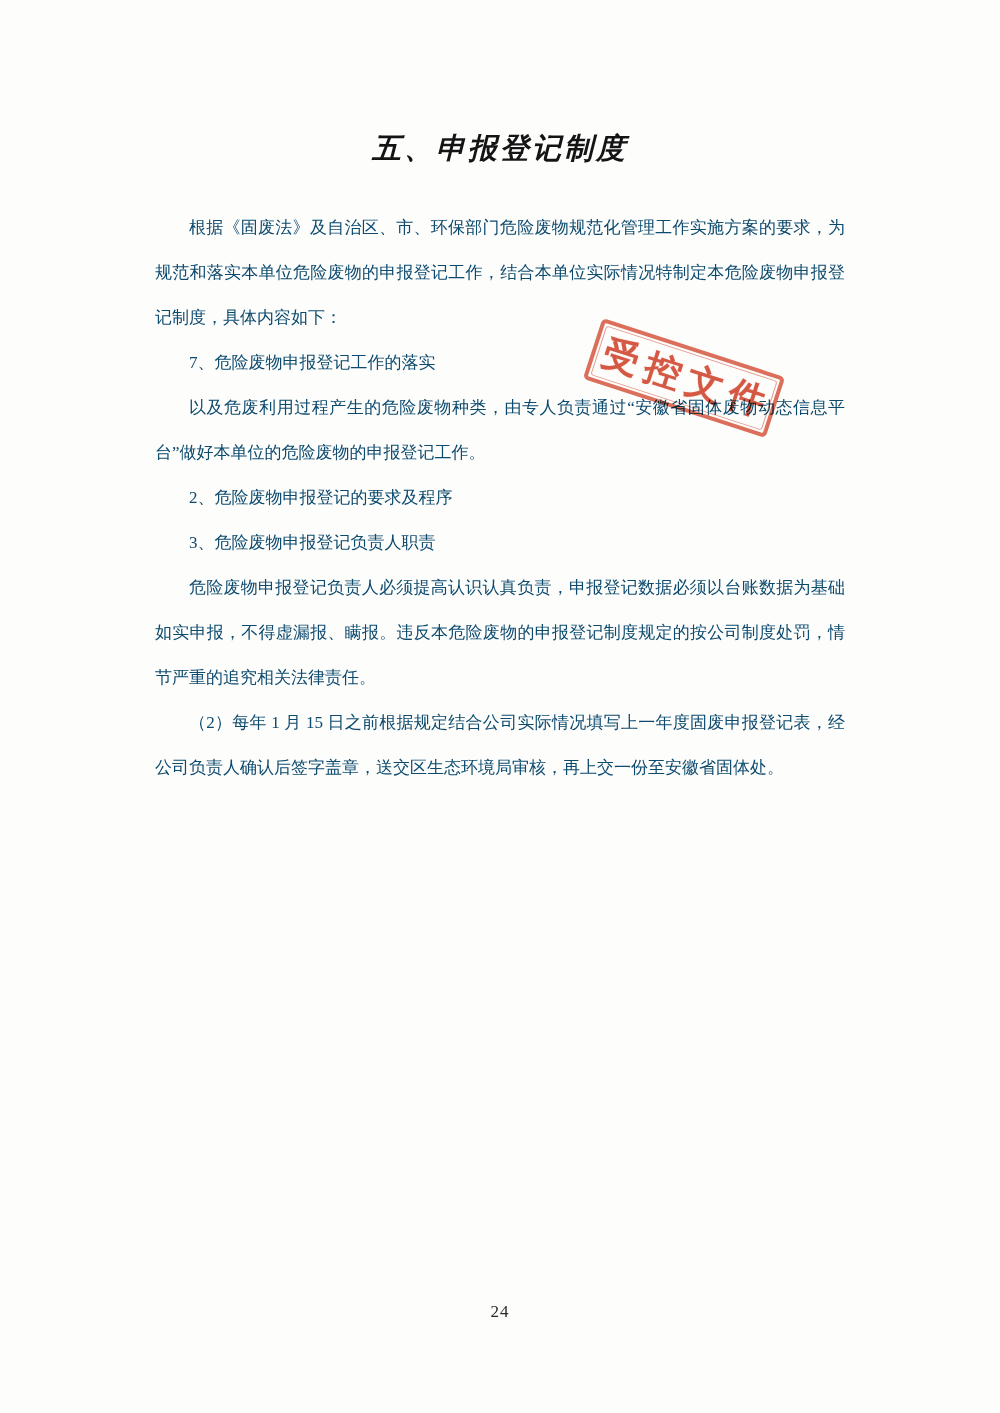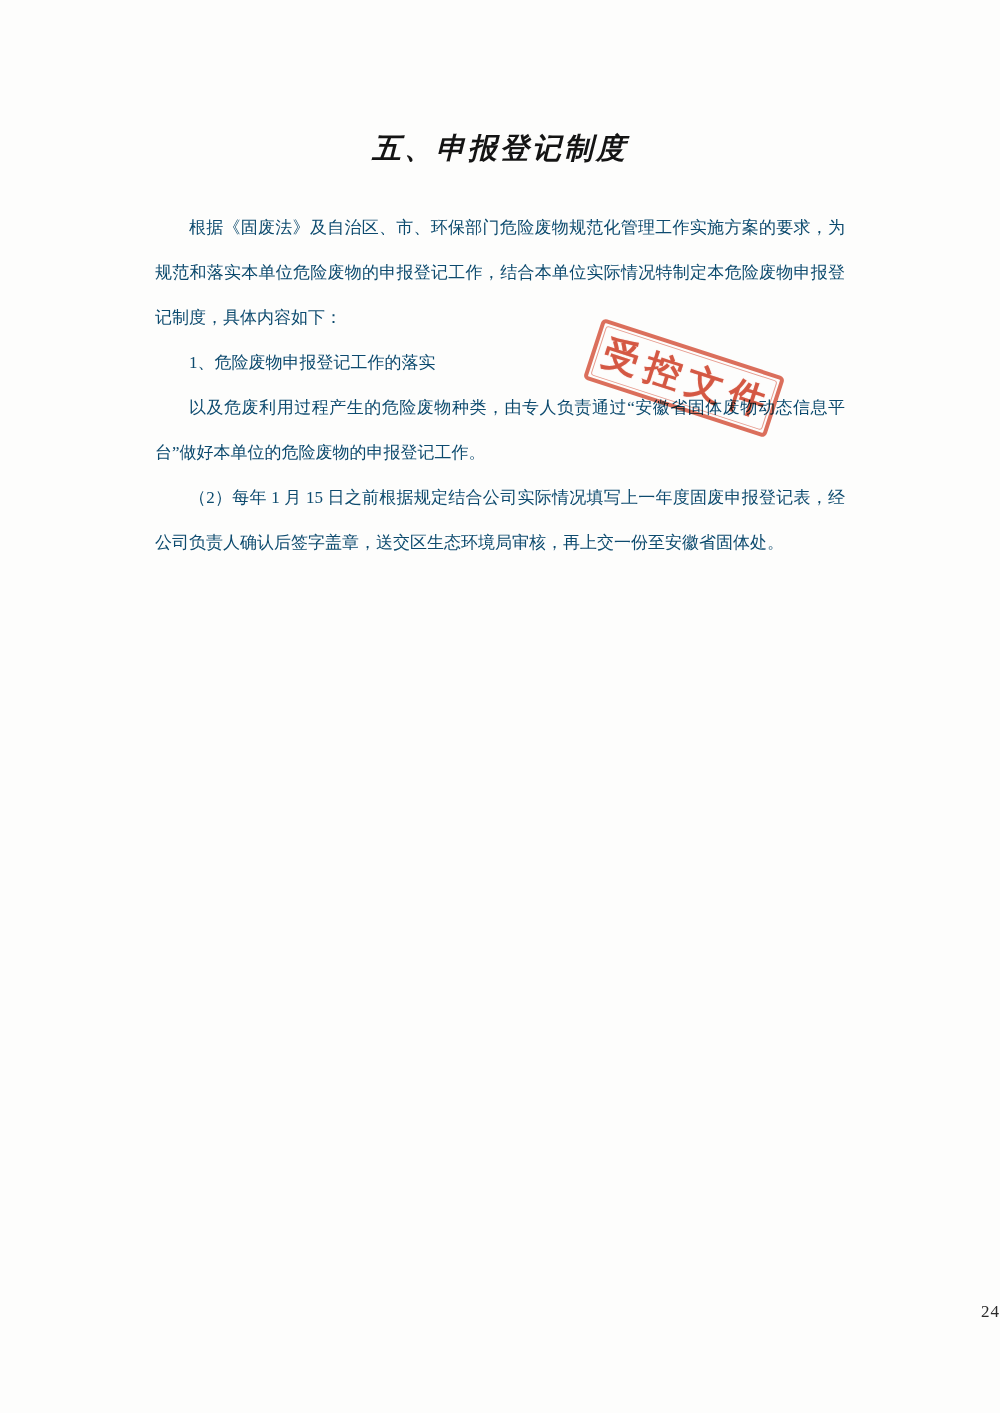--- a/index.html
+++ b/index.html
@@ -77,37 +77,40 @@
     color: rgba(208, 66, 44, 0.78);
     white-space: nowrap;
     text-indent: 7px;
     text-shadow: 0 0 1px rgba(226, 110, 90, 0.6);
   }
   .page-number {
     position: absolute;
     top: 1302px;
     left: 0;
     width: 100%;
-    text-align: right;
+    text-align: center;
     font-size: 17px;
     color: #2a2a2a;
     letter-spacing: 1px;
   }
 </style>
 </head>
 <body>
 
 <div class="page">
 
   <h1 class="doc-title">五、申报登记制度</h1>
 
   <div class="content">
     <p>根据《固废法》及自治区、市、环保部门危险废物规范化管理工作实施方案的要求，为规范和落实本单位危险废物的申报登记工作，结合本单位实际情况特制定本危险废物申报登记制度，具体内容如下：</p>
-    <p>1、危险废物申报登记工作的落实</p>
+    <p>7、危险废物申报登记工作的落实</p>
     <p>以及危废利用过程产生的危险废物种类，由专人负责通过“安徽省固体废物动态信息平台”做好本单位的危险废物的申报登记工作。</p>
+    <p>2、危险废物申报登记的要求及程序</p>
+    <p>3、危险废物申报登记负责人职责</p>
+    <p>危险废物申报登记负责人必须提高认识认真负责，申报登记数据必须以台账数据为基础如实申报，不得虚漏报、瞒报。违反本危险废物的申报登记制度规定的按公司制度处罚，情节严重的追究相关法律责任。</p>
     <p>（2）每年 1 月 15 日之前根据规定结合公司实际情况填写上一年度固废申报登记表，经公司负责人确认后签字盖章，送交区生态环境局审核，再上交一份至安徽省固体处。</p>
   </div>
 
   <div class="stamp">
     <span class="stamp-text">受控文件</span>
   </div>
 
   <div class="page-number">24</div>
 
 </div>

